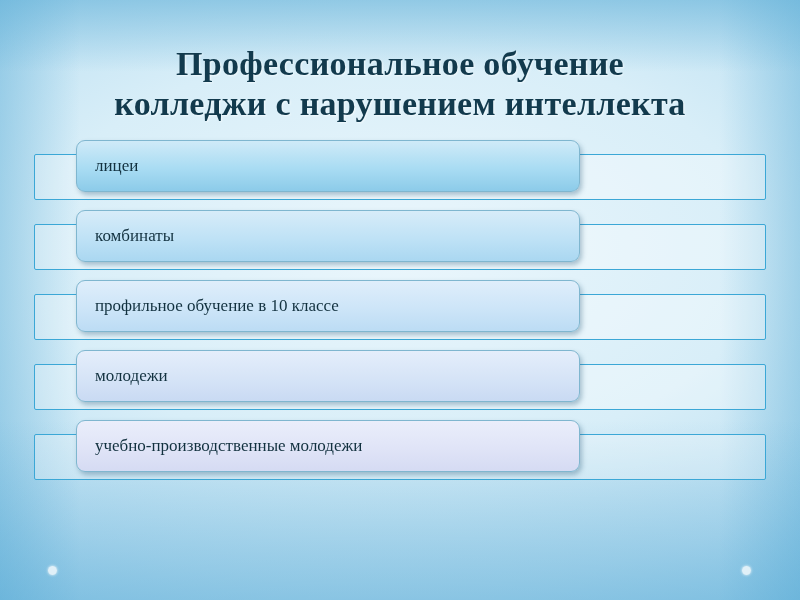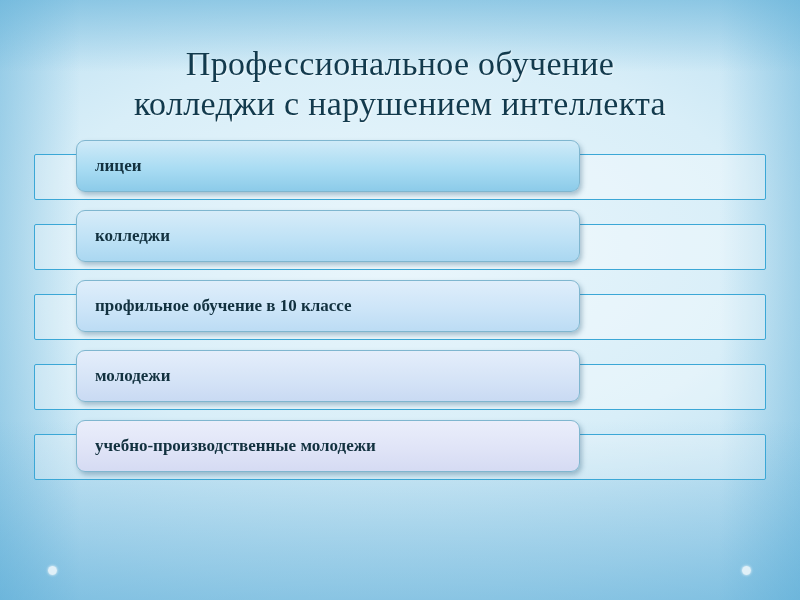--- a/index.html
+++ b/index.html
@@ -33,42 +33,41 @@
 
   .title {
     position: absolute;
     left: 40px;
     top: 44px;
     width: 720px;
     text-align: center;
     color: #123a4d;
     font-size: 34px;
     line-height: 1.18;
-    font-weight: normal;
+    font-weight: bold;
     letter-spacing: 0.3px;
     text-shadow: 1px 1px 2px rgba(255,255,255,0.65);
     z-index: 4;
   }
   .title .line {
     display: block;
   }
 
   .chart {
     position: absolute;
     left: 0;
     top: 140px;
     width: 800px;
     height: 400px;
     z-index: 3;
   }
 
   .row {
     position: relative;
     height: 70px;
-    font-weight: bold;
   }
 
   
   .bar {
     position: absolute;
     left: 34px;
     width: 732px;
     height: 46px;
     top: 14px;
     box-sizing: border-box;
@@ -128,21 +127,21 @@
     <div class="row">
       <div class="bar"></div>
       <div class="box b1">
         <span>лицеи</span>
       </div>
     </div>
 
     <div class="row">
       <div class="bar"></div>
       <div class="box b2">
-        <span>колледжи</span>
+        <span>комбинаты</span>
       </div>
     </div>
 
     <div class="row">
       <div class="bar"></div>
       <div class="box b3">
         <span>профильное обучение в 10 классе</span>
       </div>
     </div>
 

